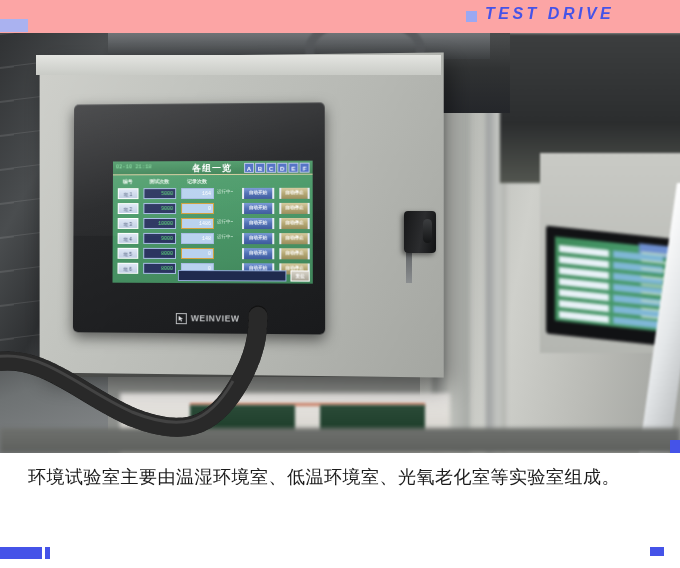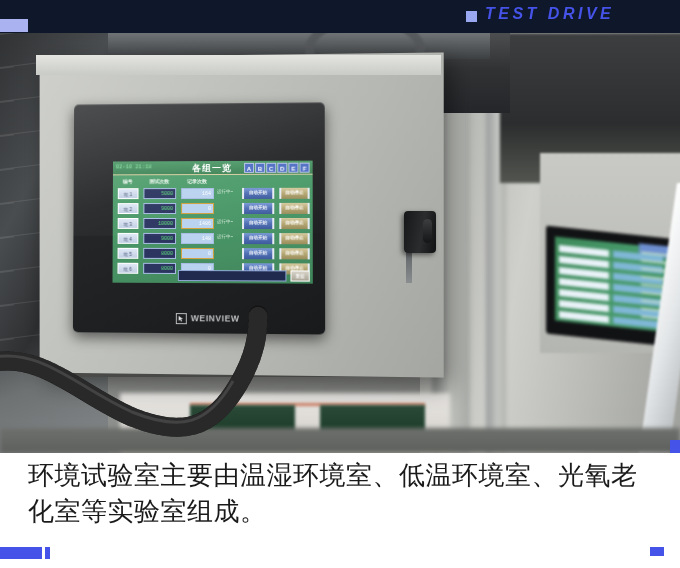--- a/index.html
+++ b/index.html
@@ -8,21 +8,21 @@
     font-family: "Liberation Sans", sans-serif;
     background: #ffffff;
     overflow: hidden;
     position: relative;
   }
   .page { position: relative; width: 680px; height: 568px; background: #fff; }
 
   
   .banner {
     position: absolute; left: 0; top: 0; width: 680px; height: 33px;
-    background: #0f172a; z-index: 30;
+    background: #fca5a5; z-index: 30;
   }
   .banner-bullet {
     position: absolute; left: 466px; top: 11px; width: 11px; height: 11px;
     background: #9aa8f2;
   }
   .banner-title {
     position: absolute; left: 485px; top: 5px;
     font-size: 16px; font-weight: bold; font-style: italic;
     letter-spacing: 3.5px; color: #4553e8;
     font-family: "Liberation Sans", sans-serif;
@@ -296,22 +296,22 @@
   
   .conduit { position: absolute; left: 0; top: 0; width: 680px; height: 420px; pointer-events: none; }
 
   
   .caption-area {
     position: absolute; left: 0; top: 453px; width: 680px; height: 115px;
     background: #ffffff;
   }
   .caption {
     position: absolute; left: 28px; top: 6px; width: 620px;
-    font-size: 26px; line-height: 36px; color: #1a1a1a; letter-spacing: .5px;
-    font-family: Liberation Mono, monospace;
+    font-size: 18px; line-height: 36px; color: #1a1a1a; letter-spacing: .5px;
+    font-family: Liberation Serif, serif;
   }
   .cap-bar-1 {
     position: absolute; left: 0; top: 94px; width: 42px; height: 12px;
     background: #4553e8;
   }
   .cap-bar-2 {
     position: absolute; left: 45px; top: 94px; width: 5px; height: 12px;
     background: #4553e8;
   }
   .watermark {

